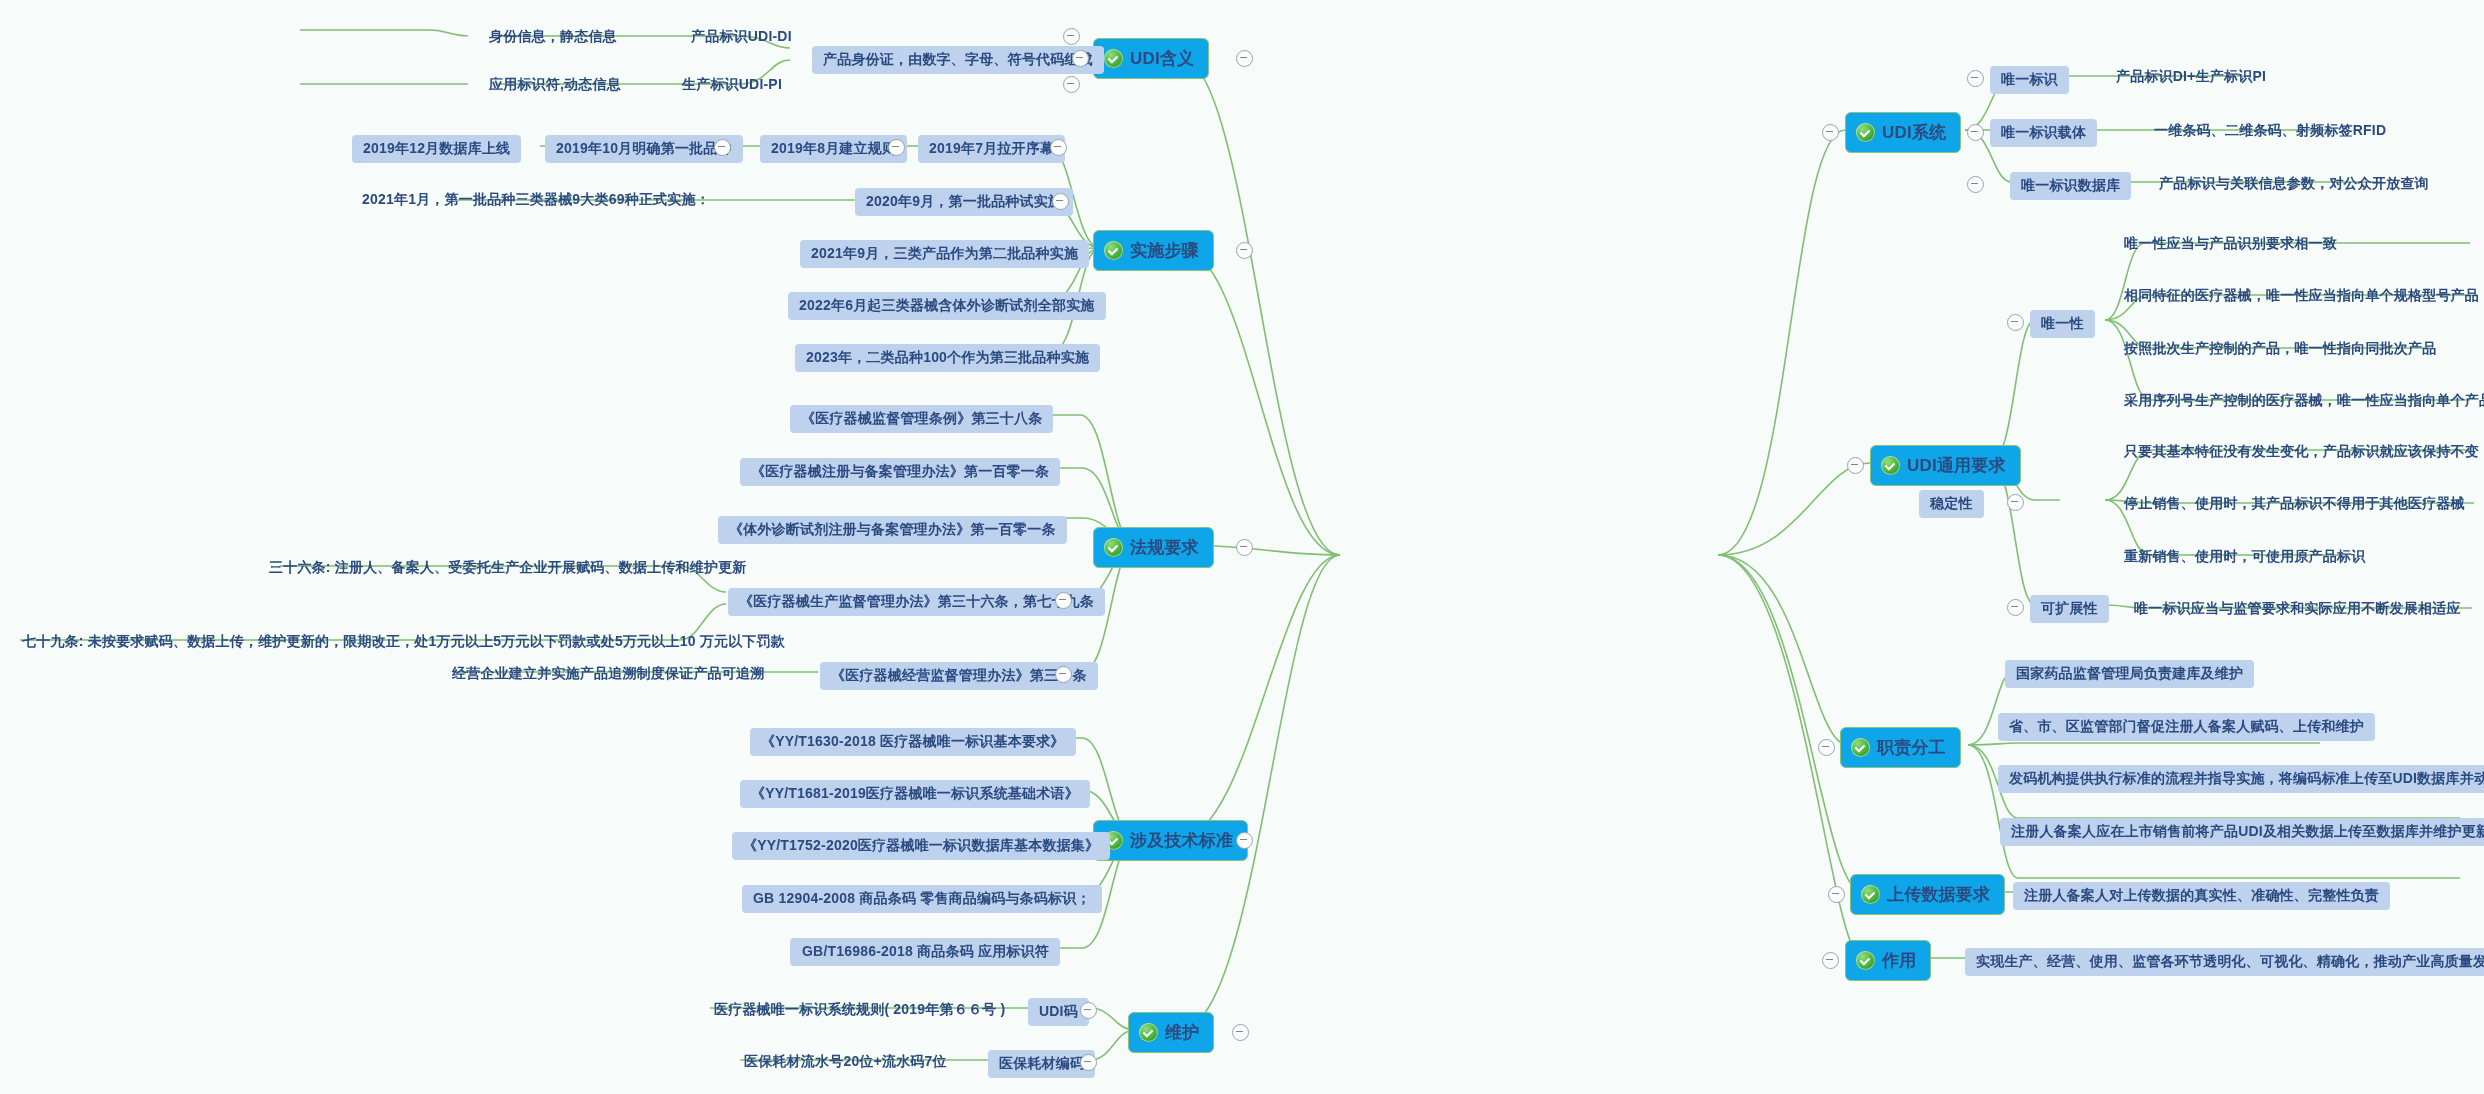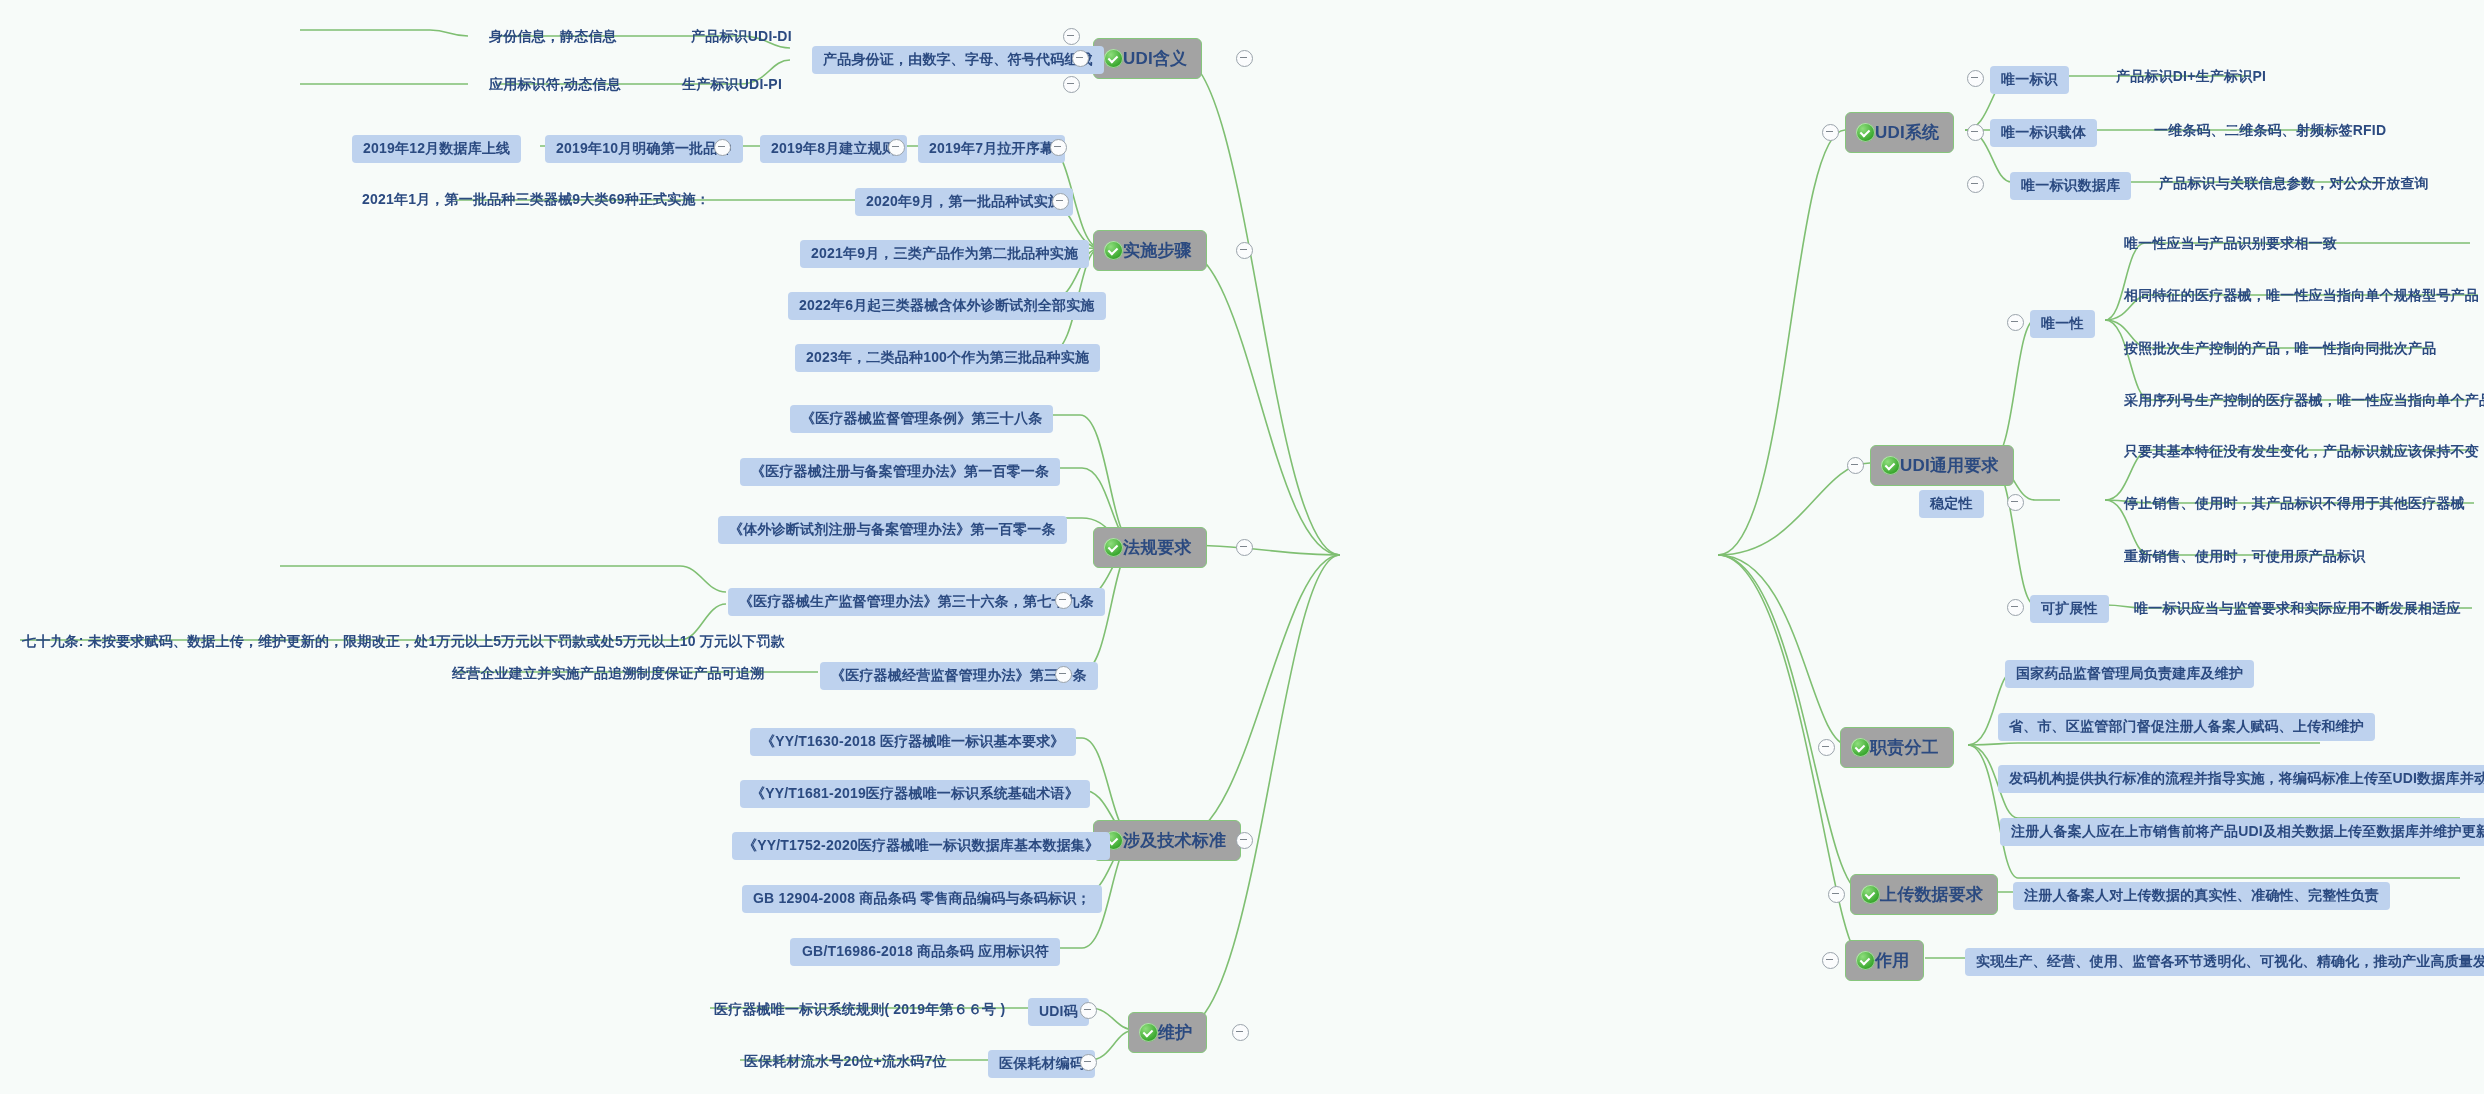--- a/index.html
+++ b/index.html
@@ -30,27 +30,27 @@
     border-radius:7px;
     color:#ffffff;
     font-size:21px;
     padding:11px 22px;
     text-shadow:0 1px 2px rgba(0,0,0,.35);
     box-shadow:0 2px 5px rgba(0,0,0,.18);
   }
 
   
   .lvl1{
-    background:#a3a3a3;
+    background:#0ea5e9;
     border:1.6px solid #86c67c;
     border-radius:6px;
     font-size:17px;
     padding:8px 14px 8px 10px;
     color:#2b4a80;
-    gap:0;
+    gap:7px;
     justify-content:flex-start;
   }
   .chk{
     width:19px;height:19px;border-radius:50%;
     background:radial-gradient(circle at 35% 30%, #8ede7c 0%, #36a52b 70%, #1f7a17 100%);
     display:inline-flex;align-items:center;justify-content:center;
     flex:0 0 auto;
     box-shadow:inset 0 0 0 1px rgba(255,255,255,.5);
   }
   .chk::after{
@@ -224,20 +224,21 @@
   </div>
   <div class="tgl" style="left:1236px;top:539px;"></div>
 
   <div class="node lvl2" style="left:790px;top:405px;">《医疗器械监督管理条例》第三十八条</div>
   <div class="node lvl2" style="left:740px;top:458px;">《医疗器械注册与备案管理办法》第一百零一条</div>
   <div class="node lvl2" style="left:718px;top:516px;">《体外诊断试剂注册与备案管理办法》第一百零一条</div>
 
   <div class="node lvl2" style="left:728px;top:588px;">《医疗器械生产监督管理办法》第三十六条，第七十九条</div>
   <div class="tgl" style="left:1055px;top:592px;"></div>
 
+  <div class="node leaf" style="left:265px;top:556px;">三十六条: 注册人、备案人、受委托生产企业开展赋码、数据上传和维护更新</div>
   <div class="node leaf" style="left:18px;top:630px;">七十九条: 未按要求赋码、数据上传，维护更新的，限期改正，处1万元以上5万元以下罚款或处5万元以上10 万元以下罚款</div>
 
   <div class="node lvl2" style="left:820px;top:662px;">《医疗器械经营监督管理办法》第三十条</div>
   <div class="tgl" style="left:1055px;top:666px;"></div>
   <div class="node leaf" style="left:448px;top:662px;">经营企业建立并实施产品追溯制度保证产品可追溯</div>
 
   <div class="node lvl1" style="left:1093px;top:820px;">
     <span class="chk"></span>
     <span>涉及技术标准</span>
   </div>

